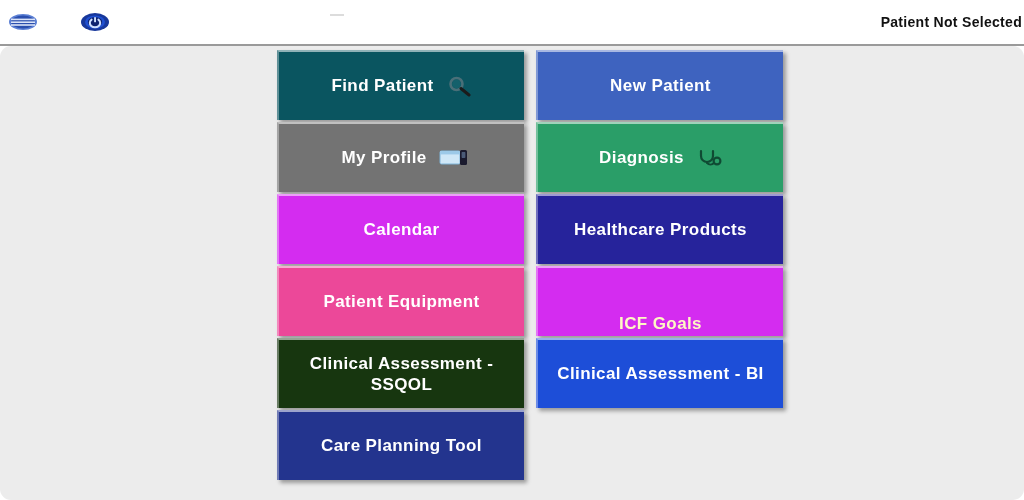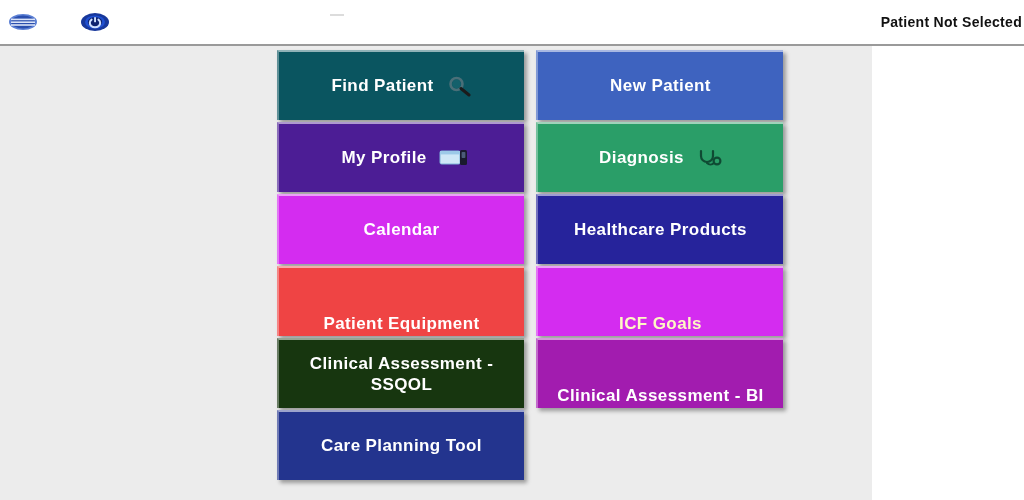--- a/index.html
+++ b/index.html
@@ -36,24 +36,25 @@
     font-size: 14px;
     font-weight: bold;
     color: #111111;
     letter-spacing: 0.3px;
     white-space: nowrap;
   }
 
   
   #page-body {
     position: relative;
-    width: 872px;
+    width: 1024px;
     height: 454px;
     background: #ececec;
     overflow: hidden;
+    border-radius: 11px;
   }
   #tile-grid {
     position: absolute;
     left: 277px;
     top: 4px;
     width: 506px;
     display: grid;
     grid-template-columns: 247px 247px;
     column-gap: 12px;
     row-gap: 2px;
@@ -139,21 +140,21 @@
               <circle cx="10.5" cy="9" r="4.4" fill="#1e6a75" opacity="0.55"></circle>
               <line x1="15" y1="13.5" x2="23" y2="20" stroke="#1b1b1b" stroke-width="3" stroke-linecap="round"></line>
             </svg></span>
         </span>
       </div>
       <div class="tile" style="background: rgb(62, 99, 191); color: rgb(255, 255, 255);">
         <span class="label-wrap">
           <span class="tile-label">New Patient</span>
         </span>
       </div>
-      <div class="tile" style="background: #4c1d95; color: rgb(255, 255, 255); padding-left: 13px;">
+      <div class="tile" style="background: #737373; color: rgb(255, 255, 255); padding-left: 13px;">
         <span class="label-wrap">
           <span class="tile-label">My Profile</span>
           <span class="tile-icon"><svg viewBox="0 0 30 22" width="30" height="22">
               <rect x="1" y="4" width="20" height="13" rx="1.5" fill="#cfe7f7" stroke="#7fb4d8" stroke-width="1"></rect>
               <rect x="1" y="4" width="20" height="3.4" fill="#9cc9e8"></rect>
               <rect x="21" y="3" width="7" height="15" rx="1.5" fill="#1a1a2e"></rect>
               <rect x="22.6" y="5" width="3.8" height="6" rx="0.8" fill="#4b5b78"></rect>
             </svg></span>
         </span>
       </div>
@@ -170,36 +171,36 @@
       <div class="tile" style="background: rgb(212, 44, 240); color: rgb(255, 255, 255);">
         <span class="label-wrap">
           <span class="tile-label">Calendar</span>
         </span>
       </div>
       <div class="tile" style="background: rgb(38, 35, 155); color: rgb(255, 255, 255); justify-content: center;">
         <span class="label-wrap">
           <span class="tile-label">Healthcare Products</span>
         </span>
       </div>
-      <div class="tile" style="background: #ef4444; color: rgb(255, 255, 255); align-items: flex-end;">
+      <div class="tile" style="background: #ec4899; color: rgb(255, 255, 255);">
         <span class="label-wrap">
           <span class="tile-label">Patient Equipment</span>
         </span>
       </div>
       <div class="tile" style="background: rgb(212, 44, 240); color: #fef9c3; align-items: flex-end;">
         <span class="label-wrap">
           <span class="tile-label">ICF Goals</span>
         </span>
       </div>
       <div class="tile" style="background: rgb(23, 54, 15); color: rgb(255, 255, 255);">
         <span class="label-wrap">
           <span class="tile-label">Clinical Assessment - SSQOL</span>
         </span>
       </div>
-      <div class="tile" style="background: #a21caf; color: rgb(255, 255, 255); align-items: flex-end;">
+      <div class="tile" style="background: #1d4ed8; color: rgb(255, 255, 255);">
         <span class="label-wrap">
           <span class="tile-label">Clinical Assessment - BI</span>
         </span>
       </div>
       <div class="tile" style="background: rgb(35, 52, 142); color: rgb(255, 255, 255); text-align: right;">
         <span class="label-wrap">
           <span class="tile-label">Care Planning Tool</span>
         </span>
       </div>
     </div>

